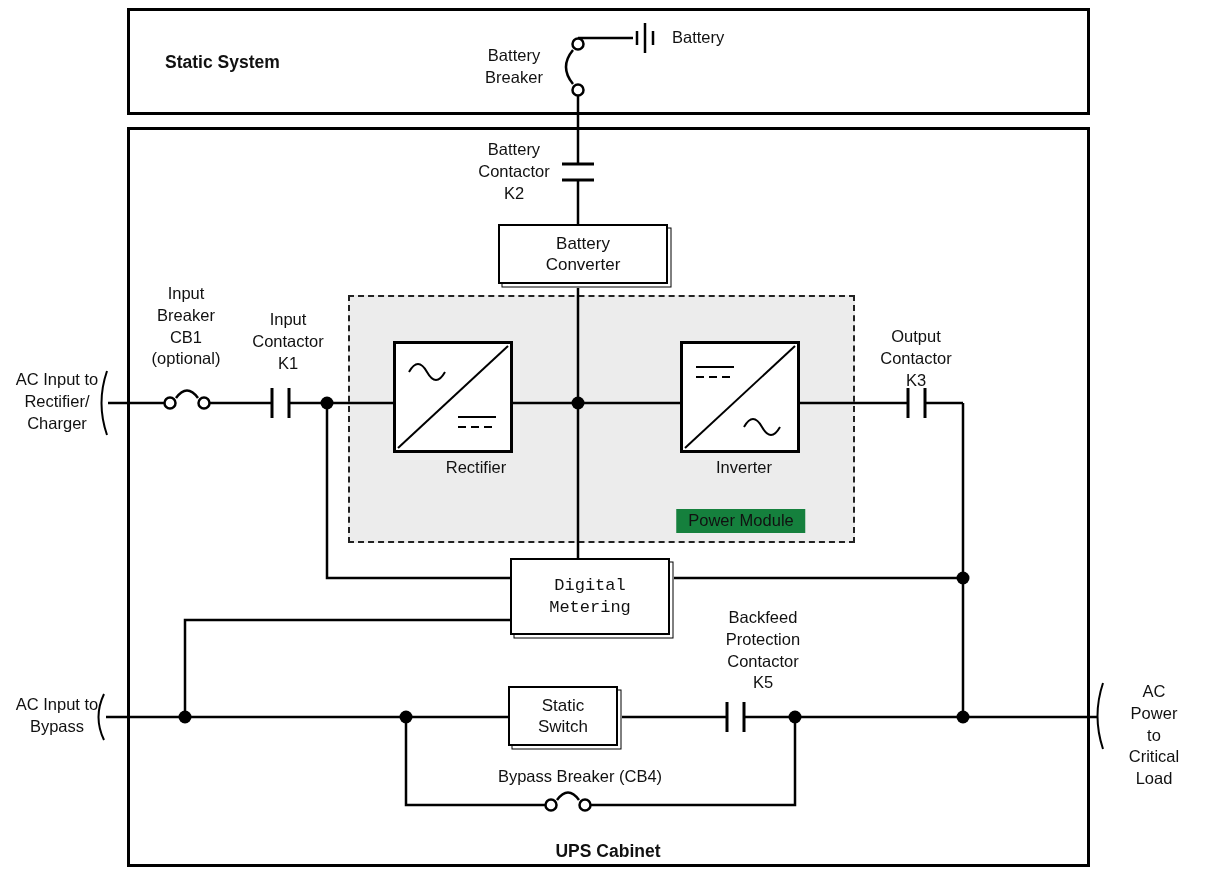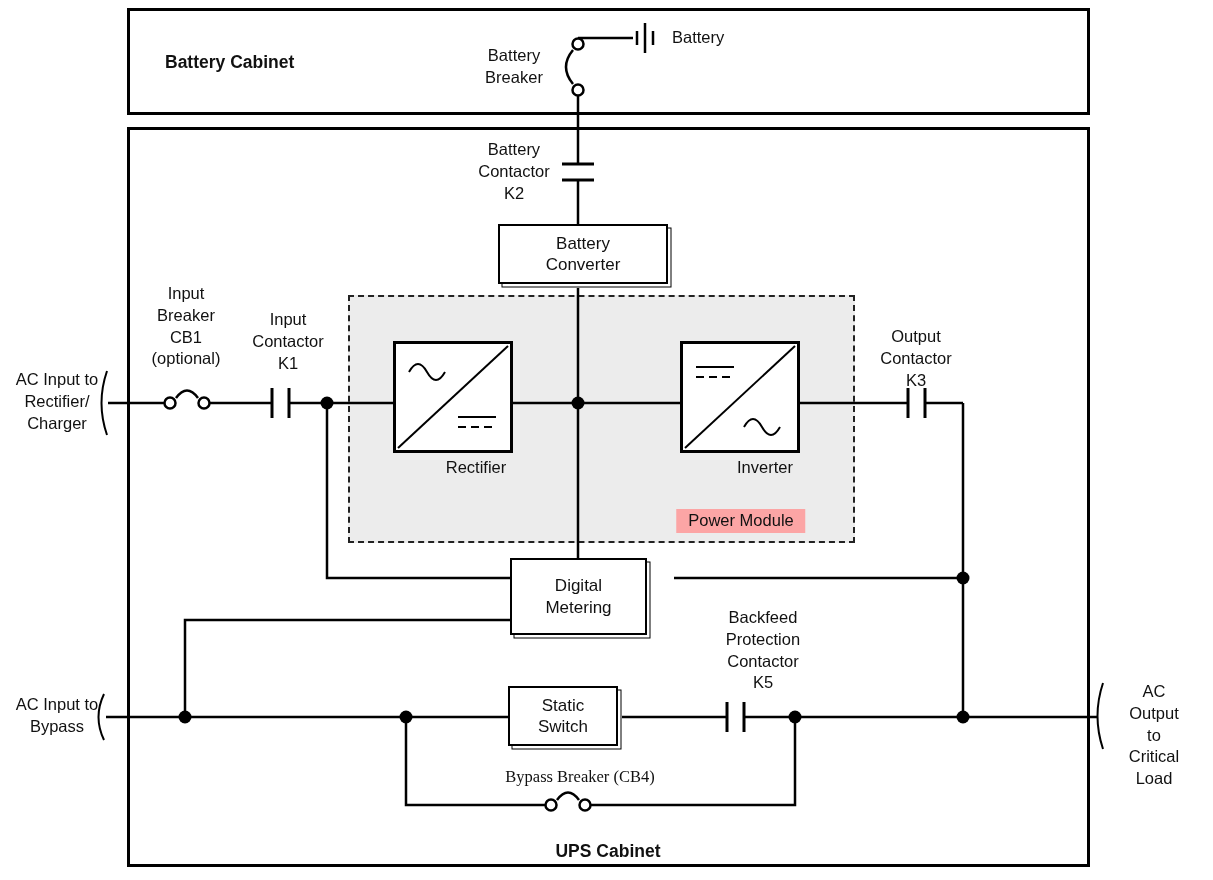--- a/index.html
+++ b/index.html
@@ -52,21 +52,21 @@
     white-space: pre-line;
     font-size: 16.5px; line-height: 1.32;
     transform: translateX(-50%);
   }
   .lbl.left-align { transform: none; text-align: left; }
   .title {
     position: absolute; z-index: 3;
     font-weight: bold; font-size: 17.5px;
     white-space: nowrap;
   }
-  #power-module-label { background: #fca5a5; padding: 1px 12px; white-space: nowrap; }
+  #power-module-label { background: #15803d; padding: 1px 12px; white-space: nowrap; }
 </style>
 </head>
 <body>
 
 <div class="canvas">
 
   <div class="outer-box" id="battery-system-box"></div>
   <div class="outer-box" id="ups-cabinet-box"></div>
   <div id="power-module-box"></div>
 
@@ -168,27 +168,27 @@
 
   <div class="comp-box thick" id="inverter-box" style="left:680px; top:341px; width:120px; height:112px;">
     <svg width="114" height="106" viewBox="0 0 114 106">
       <path d="M 2 104 L 112 2" stroke="#000" stroke-width="2" fill="none"></path>
       <path d="M 13 23 H 51" stroke="#000" stroke-width="2" fill="none"></path>
       <path d="M 13 33 H 51" stroke="#000" stroke-width="2" fill="none" stroke-dasharray="8 5"></path>
       <path d="M 61 83 q 9 -16 18 0 q 9 16 18 0" stroke="#000" stroke-width="2" fill="none"></path>
     </svg>
   </div>
 
-  <div class="comp-box" id="digital-metering-box" style="left:510px; top:558px; width:137px; height:77px;">Digital
+  <div class="comp-box" id="digital-metering-box" style="left:510px; top:558px; width:160px; height:77px;font-family:Liberation Mono, monospace;">Digital
 Metering</div>
 
   <div class="comp-box" id="static-switch-box" style="left:508px; top:686px; width:110px; height:60px;text-align:center;">Static
 Switch</div>
 
-  <div class="title" id="battery-system-title" style="left:165px; top:52px;">Battery Cabinet</div>
+  <div class="title" id="battery-system-title" style="left:165px; top:52px;">Static System</div>
   <div class="title" id="ups-cabinet-title" style="left:608px; top:841px; transform:translateX(-50%);">UPS Cabinet</div>
 
   <div class="lbl left-align" style="left:672px; top:27px;">Battery</div>
 
   <div class="lbl" style="left:514px; top:45px;">Battery
 Breaker</div>
 
   <div class="lbl" style="left:514px; top:139px;">Battery
 Contactor
 K2</div>
@@ -201,35 +201,35 @@
   <div class="lbl" style="left:288px; top:309px;">Input
 Contactor
 K1</div>
 
   <div class="lbl" style="left:916px; top:309px;margin-top:17px;">Output
 Contactor
 K3</div>
 
   <div class="lbl" style="left:452px; top:457px;margin-left:24px;">Rectifier</div>
 
-  <div class="lbl" style="left:765px; top:457px;">Inverter</div>
+  <div class="lbl" style="left:744px; top:457px;">Inverter</div>
 
   <div class="lbl" id="power-module-label" style="left:741px; top:509px;">Power Module</div>
 
   <div class="lbl" style="left:735px; top:607px;margin-left:28px;">Backfeed
 Protection
 Contactor
 K5</div>
 
-  <div class="lbl" style="left:580px; top:766px;font-family:Liberation Serif, serif;">Bypass Breaker (CB4)</div>
+  <div class="lbl" style="left:580px; top:766px;">Bypass Breaker (CB4)</div>
 
   <div class="lbl" style="left:57px; top:369px;">AC Input to
 Rectifier/
 Charger</div>
 
   <div class="lbl" style="left:57px; top:694px;">AC Input to
 Bypass</div>
 
-  <div class="lbl" style="left:1154px; top:681px;">AC Output
+  <div class="lbl" style="left:1154px; top:681px;">AC Power
 to Critical
 Load</div>
 
 </div>
 
 </body></html>

